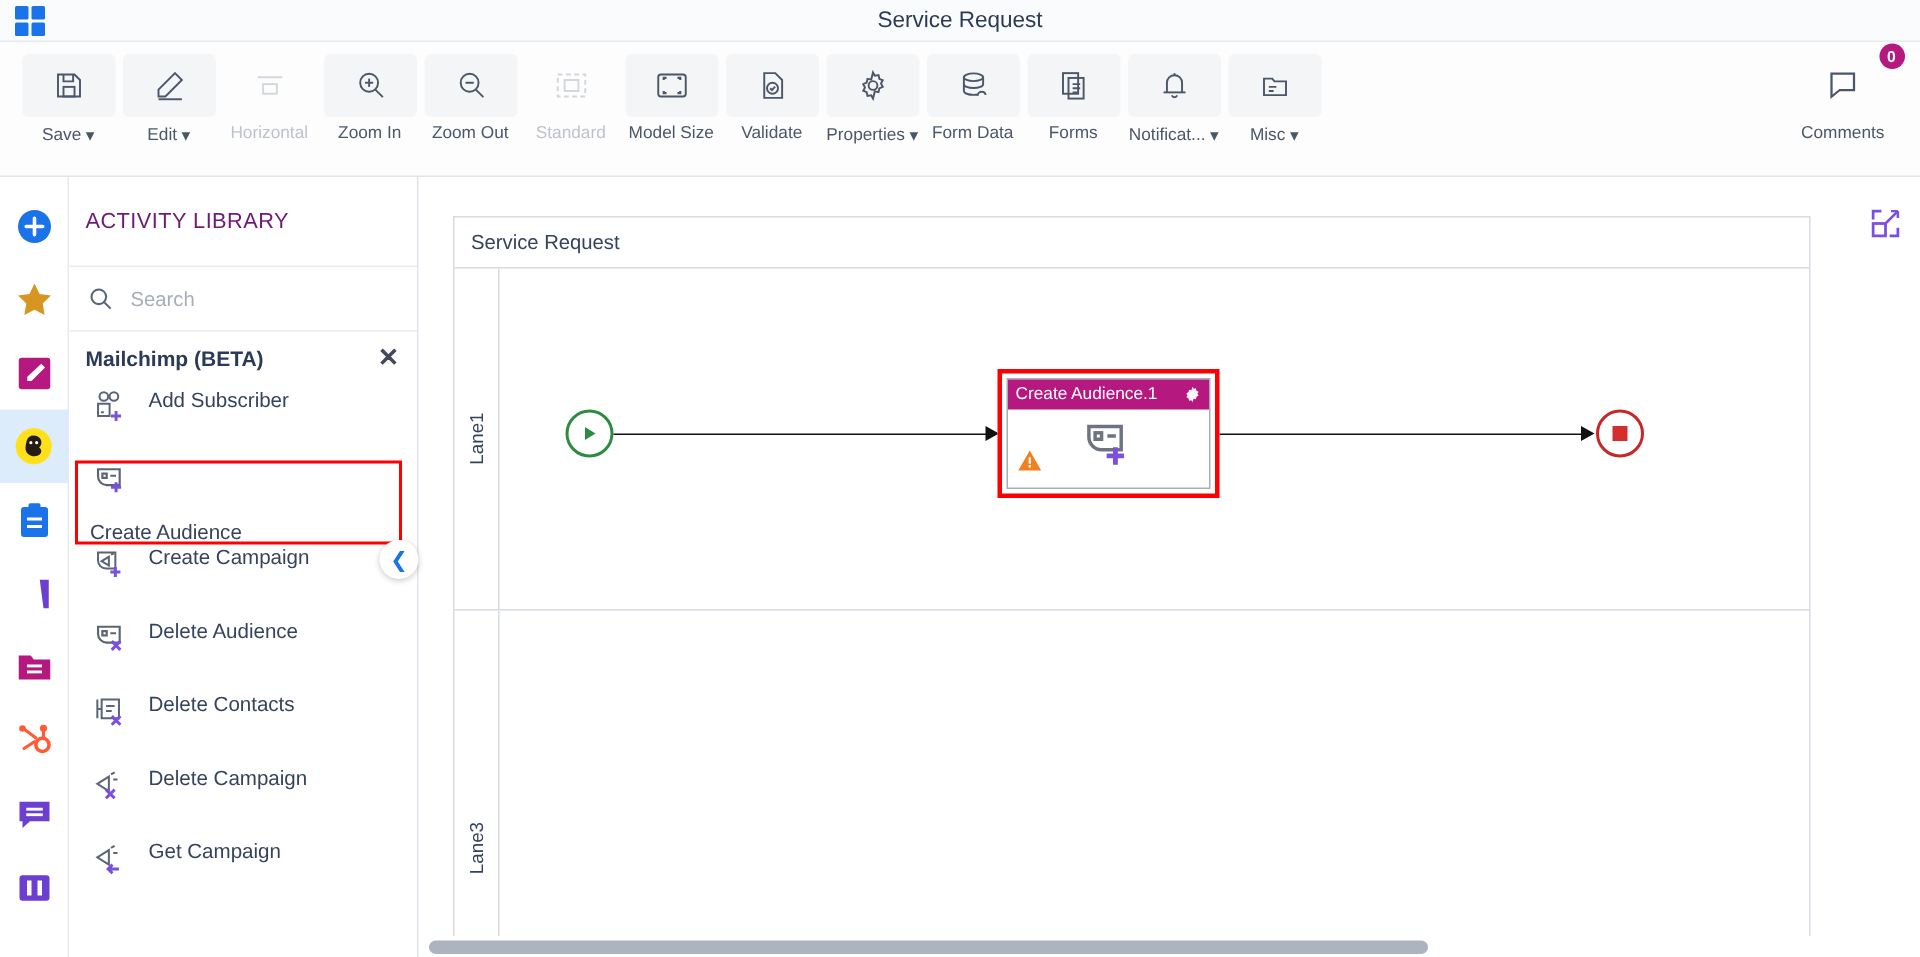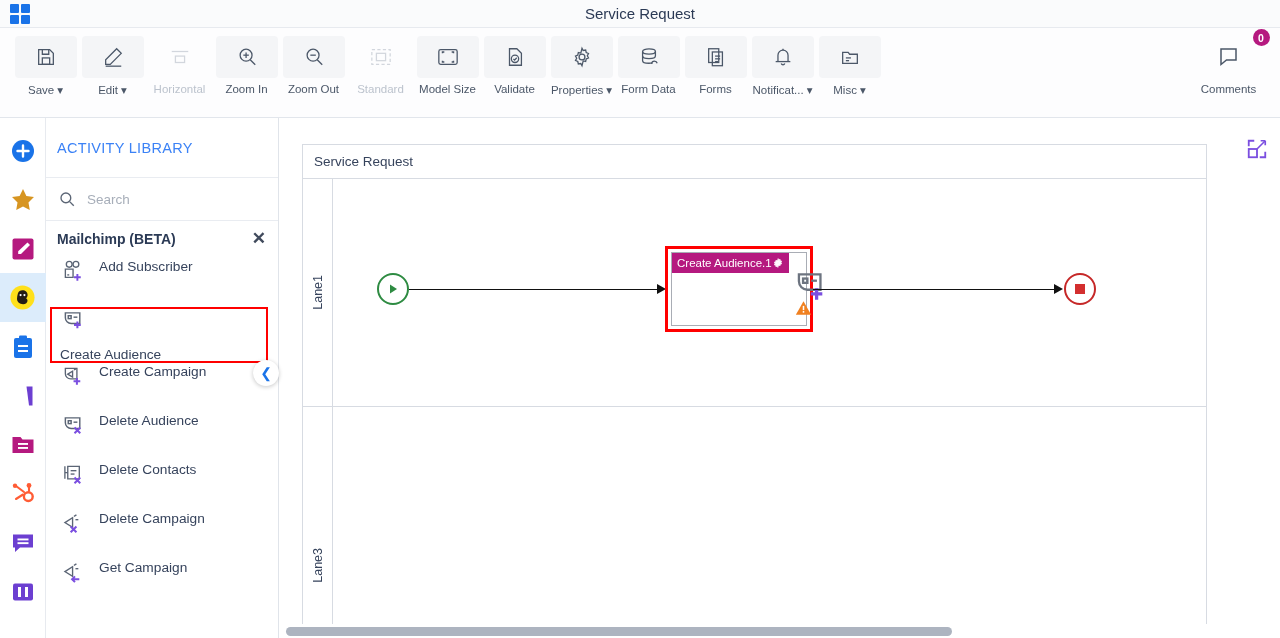--- a/index.html
+++ b/index.html
@@ -106,21 +106,21 @@
     background: #fff;
     border-right: 1px solid #e0e4ea;
     overflow: hidden;
   }
   .panel-head {
     height: 60px;
     display: flex; align-items: center;
     padding-left: 11px;
     font-size: 14.5px;
     letter-spacing: .3px;
-    color: #3b82f6;
+    color: #701a75;
     border-bottom: 1px solid #e9ecf1;
   }
   .search-row {
     height: 43px;
     display: flex; align-items: center;
     gap: 9px;
     padding-left: 12px;
     border-bottom: 1px solid #e9ecf1;
   }
   .search-input {
@@ -259,21 +259,21 @@
     position: absolute;
     width: 148px; height: 86px;
     border: 3px solid #ff0000;
     background: #fff;
     padding: 3px;
   }
   .activity-inner {
     width: 100%; height: 100%;
     border: 1px solid #a9adb5;
     background: #fff;
-    display: flex; flex-direction: row;
+    display: flex; flex-direction: column;
     position: relative;
   }
   .activity-title {
     height: 20px;
     background: #b5197f;
     color: #fff;
     font-size: 11.5px;
     display: flex; align-items: center;
     padding: 0 5px;
   }

